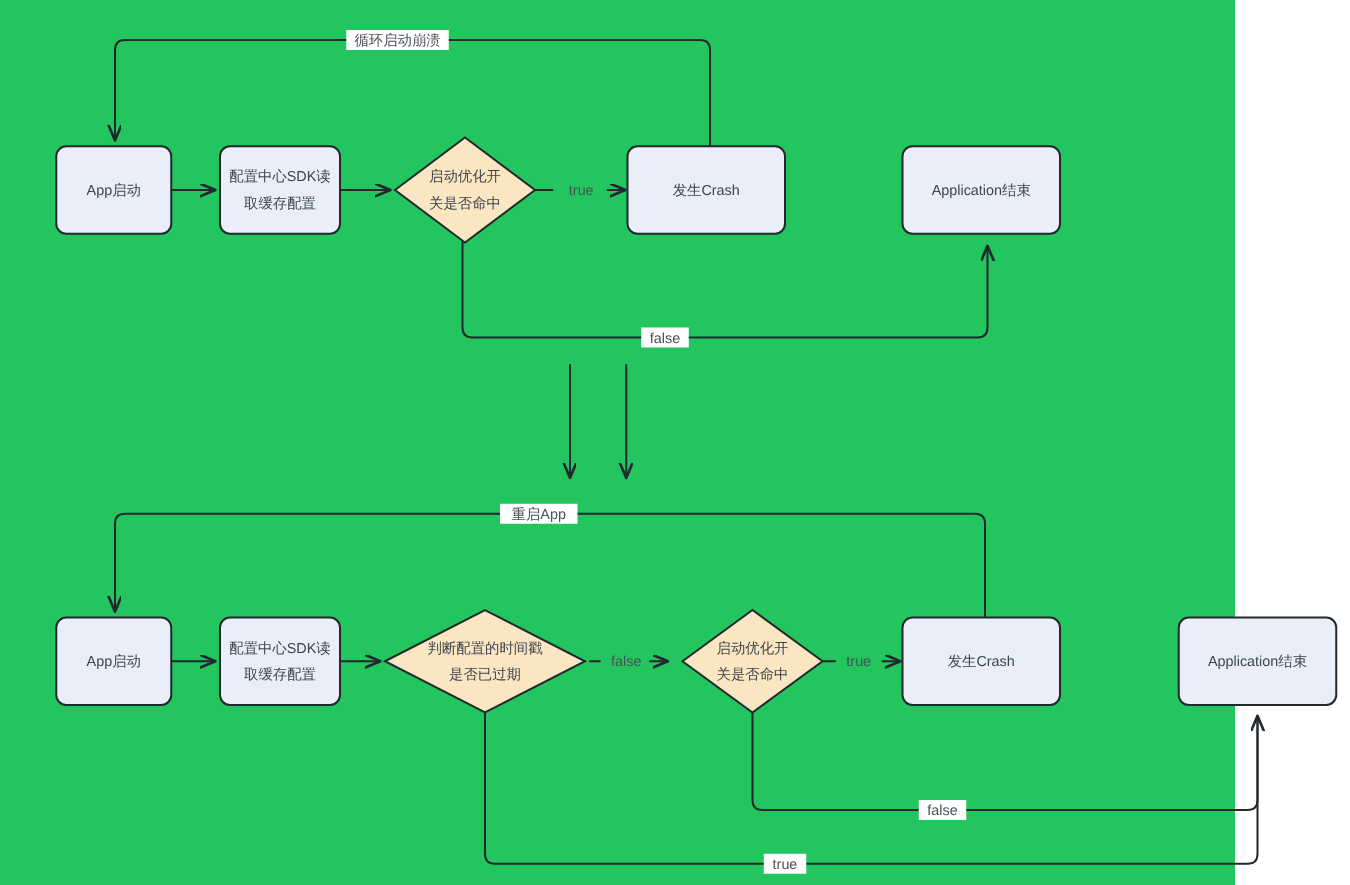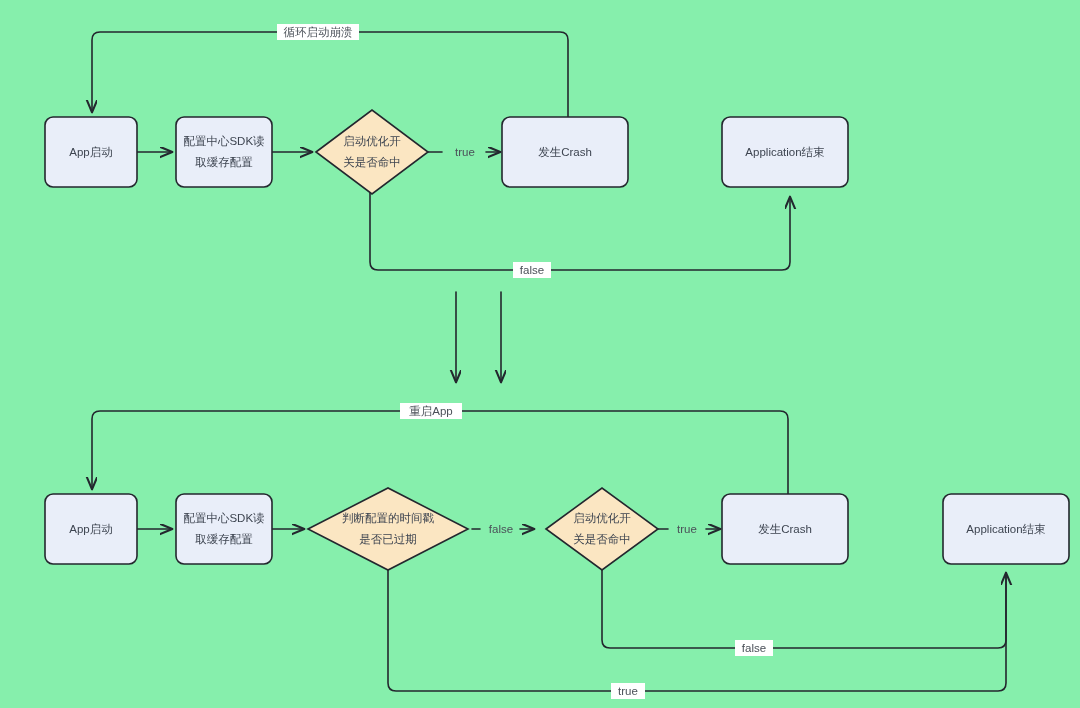--- a/index.html
+++ b/index.html
@@ -8,23 +8,23 @@
     background: #ffffff;
   }
   body {
     width: 1080px;
     height: 708px;
     overflow: hidden;
     font-family: "Liberation Sans", "DejaVu Sans", sans-serif;
   }
   #canvas {
     position: relative;
-    width: 1080px;
+    width: 988px;
     height: 708px;
-    background: #86efac;
+    background: #22c55e;
   }
   svg.flow {
     position: absolute;
     left: 0;
     top: 0;
     width: 1080px;
     height: 708px;
   }
   .node-rect {
     fill: #e9eef9;

